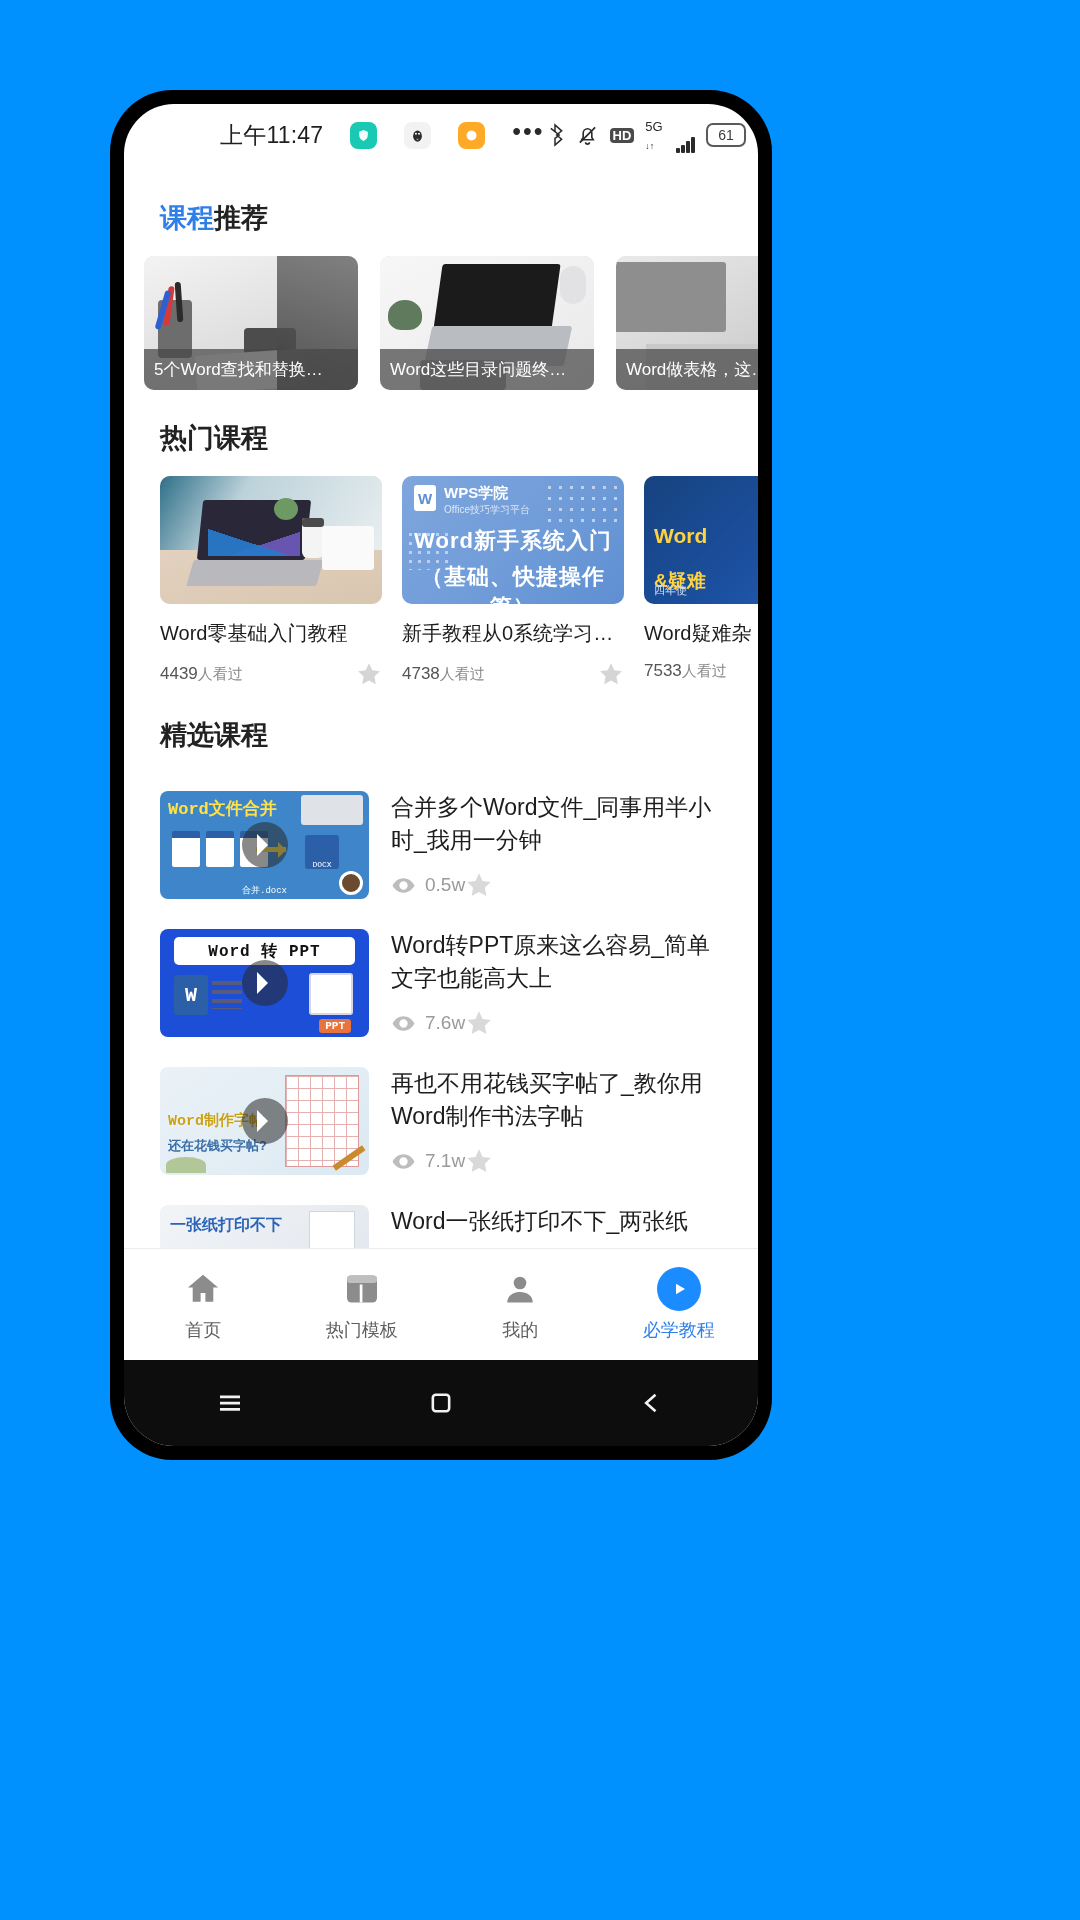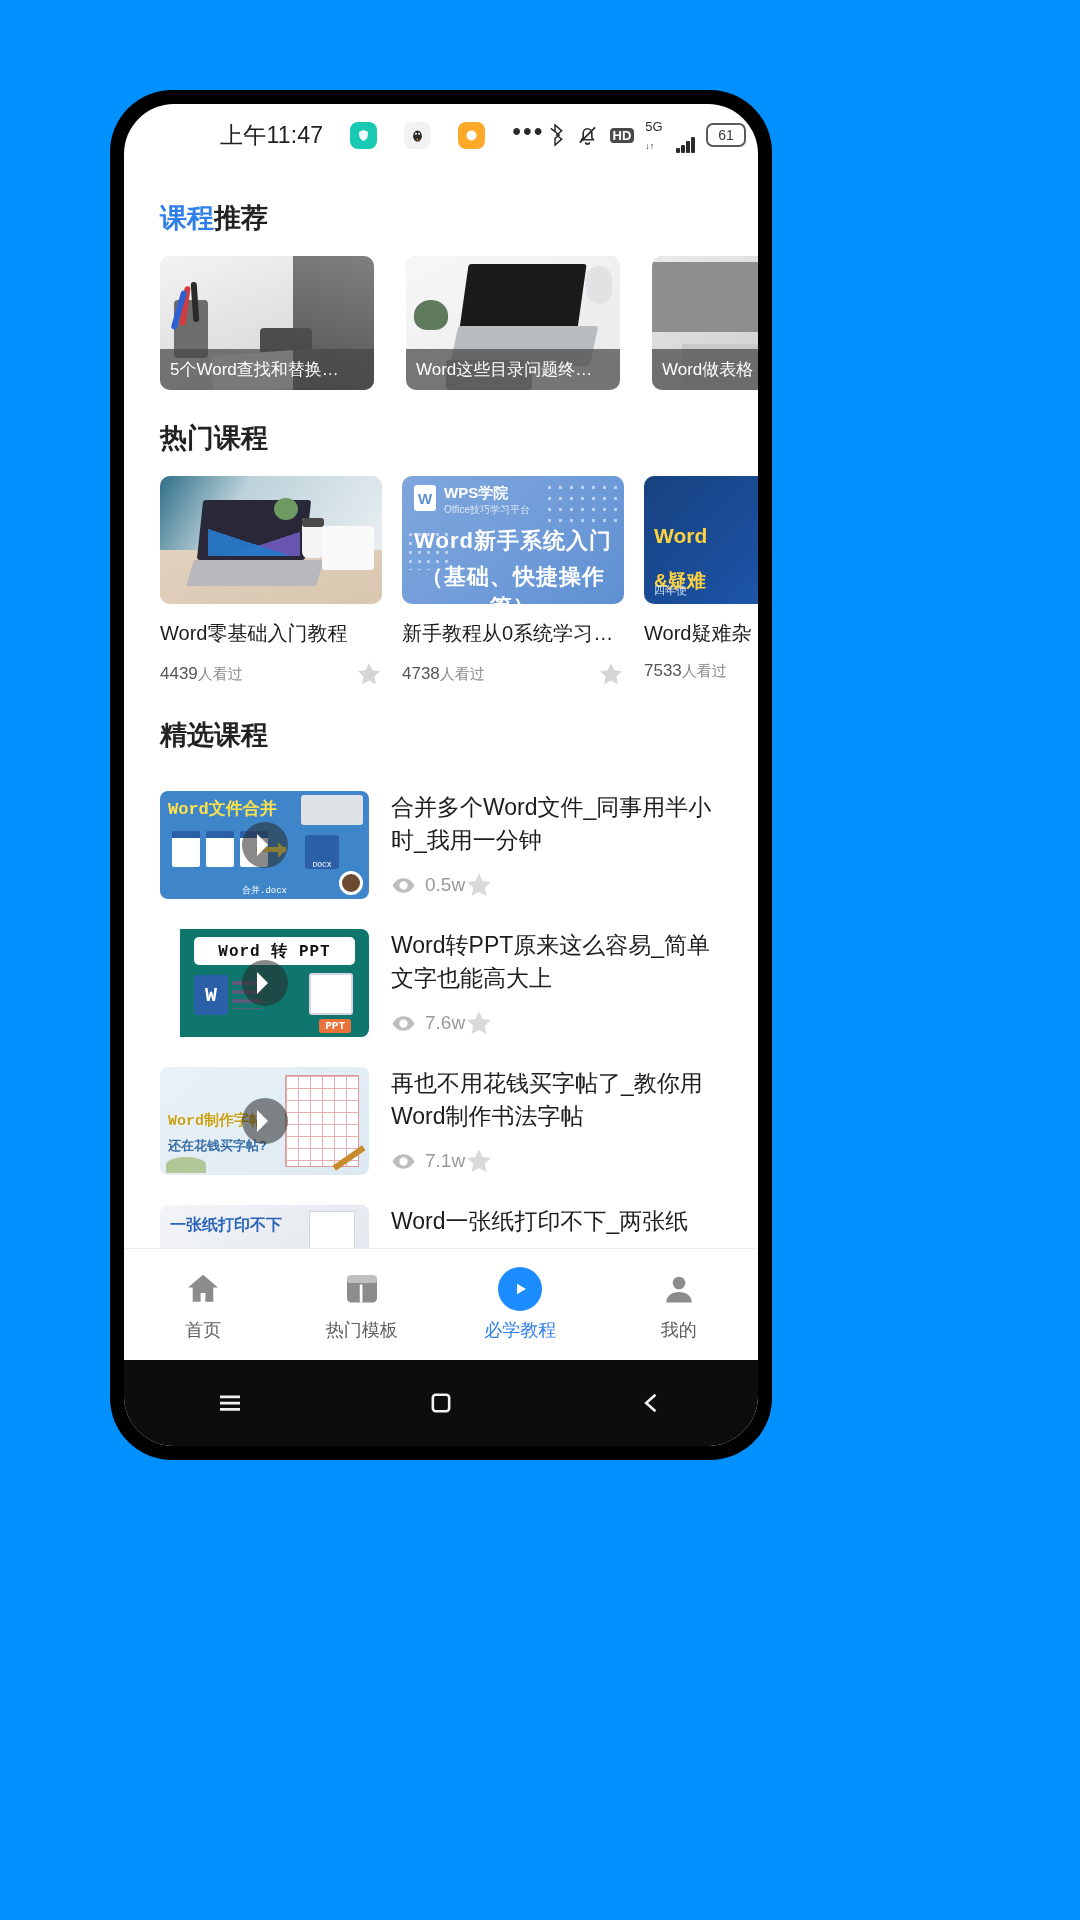--- a/index.html
+++ b/index.html
@@ -64,21 +64,21 @@
   }
 
   
   .content { position: relative; height: 1170px; overflow: hidden; background: #fff; }
 
   .sec-title { font-size: 27px; font-weight: bold; color: #222; padding: 34px 36px 20px 36px; }
   .sec-title .accent { color: #2F7FE8; }
   .sec-title.plain { padding-top: 30px; }
 
   
-  .carousel { display: flex; gap: 32px; padding-left: 36px; overflow: hidden; }
+  .carousel { display: flex; gap: 22px; padding-left: 20px; overflow: hidden; }
   .rec-card {
     position: relative; flex: 0 0 auto;
     width: 214px; height: 134px;
     border-radius: 10px; overflow: hidden;
     background: #d8d8d8;
   }
   .rec-cap {
     position: absolute; left: 0; right: 0; bottom: 0;
     background: rgba(70,70,70,.72);
     color: #fff; font-size: 17px;
@@ -196,21 +196,21 @@
   .art-f1 .ttl{position:absolute;left:8px;top:6px;color:#FFE24A;font-size:17px;font-weight:bold;}
   .art-f1 .doc{position:absolute;top:40px;width:28px;height:36px;background:#fff;border-radius:2px;border-top:7px solid #2B5FA8;}
   .art-f1 .kb{position:absolute;right:6px;top:4px;width:62px;height:30px;background:#dfe3e8;border-radius:3px;}
   .art-f1 .arrow{position:absolute;left:96px;top:56px;width:30px;height:5px;background:#FFE24A;}
   .art-f1 .arrow:after{content:"";position:absolute;right:-8px;top:-5px;border:8px solid transparent;border-left-color:#FFE24A;}
   .art-f1 .docx{position:absolute;right:30px;top:44px;width:34px;height:34px;background:#2B5FA8;border-radius:3px;color:#fff;font-size:8px;display:flex;align-items:flex-end;justify-content:center;}
   .art-f1 .coffee{position:absolute;right:6px;bottom:4px;width:24px;height:24px;border-radius:50%;background:#6b4a30;border:3px solid #fff;}
   .art-f1 .cap{position:absolute;left:0;right:0;bottom:2px;text-align:center;color:#fff;font-size:9px;}
 
   
-  .art-f2{background:#0f766e;margin-left:20px;}
+  .art-f2{background:#1d4ed8;}
   .art-f2 .band{position:absolute;left:14px;top:8px;right:14px;height:28px;background:#fff;border-radius:5px;display:flex;align-items:center;justify-content:center;color:#111;font-size:16px;font-weight:bold;letter-spacing:1px;}
   .art-f2 .wbox{position:absolute;left:14px;top:46px;width:34px;height:40px;background:#2B5FA8;border-radius:3px;color:#fff;font-size:20px;font-weight:bold;display:flex;align-items:center;justify-content:center;}
   .art-f2 .lines{position:absolute;left:52px;top:52px;width:30px;height:28px;background:
      repeating-linear-gradient(to bottom,#5a5a7a 0 4px, transparent 4px 9px);}
   .art-f2 .pbox{position:absolute;right:16px;top:44px;width:44px;height:42px;background:#fff;border:2px solid #d6d6e4;border-radius:3px;}
   .art-f2 .ppt{position:absolute;right:18px;bottom:4px;background:#E8743B;color:#fff;font-size:11px;font-weight:bold;padding:1px 6px;border-radius:3px;}
 
   
   .art-f3{background:linear-gradient(140deg,#eaf2f7 0%,#dce9f2 100%);}
   .art-f3 .ttl{position:absolute;left:8px;top:44px;color:#C9A21A;font-size:15px;font-weight:bold;text-shadow:0 0 2px #fff;}
@@ -522,38 +522,38 @@
       <div class="tab">
         <div class="tab-ico">
           <svg width="36" height="36" viewBox="0 0 24 24">
                 <rect x="2" y="3" width="20" height="18" rx="3"></rect>
                 <rect x="2" y="3" width="20" height="5" rx="2" fill="#bfbfbf"></rect>
                 <rect x="10.5" y="9" width="1.8" height="12" fill="#fff"></rect>
               </svg>
         </div>
         <div class="tab-label">热门模板</div>
       </div>
+      <div class="tab">
+        <div class="tab-ico">
+          <svg width="36" height="36" viewBox="0 0 24 24">
+                <circle cx="12" cy="8" r="4.2"></circle>
+                <path d="M3.5 21c0-4.4 3.8-7 8.5-7s8.5 2.6 8.5 7z"></path>
+              </svg>
+        </div>
+        <div class="tab-label">我的</div>
+      </div>
       <div class="tab active">
         <div class="tab-ico">
           <div class="play-circle">
             <svg width="18" height="18" viewBox="0 0 24 24">
                   <path d="M8 5l12 7-12 7z"></path>
                 </svg>
           </div>
         </div>
         <div class="tab-label">必学教程</div>
-      </div>
-      <div class="tab">
-        <div class="tab-ico">
-          <svg width="36" height="36" viewBox="0 0 24 24">
-                <circle cx="12" cy="8" r="4.2"></circle>
-                <path d="M3.5 21c0-4.4 3.8-7 8.5-7s8.5 2.6 8.5 7z"></path>
-              </svg>
-        </div>
-        <div class="tab-label">我的</div>
       </div>
     </div>
 
     <div class="navbar">
       <div class="navbtn">
         <svg width="30" height="30" viewBox="0 0 24 24">
               <line x1="4" y1="7" x2="20" y2="7"></line>
               <line x1="4" y1="12" x2="20" y2="12"></line>
               <line x1="4" y1="17" x2="20" y2="17"></line>
             </svg>

